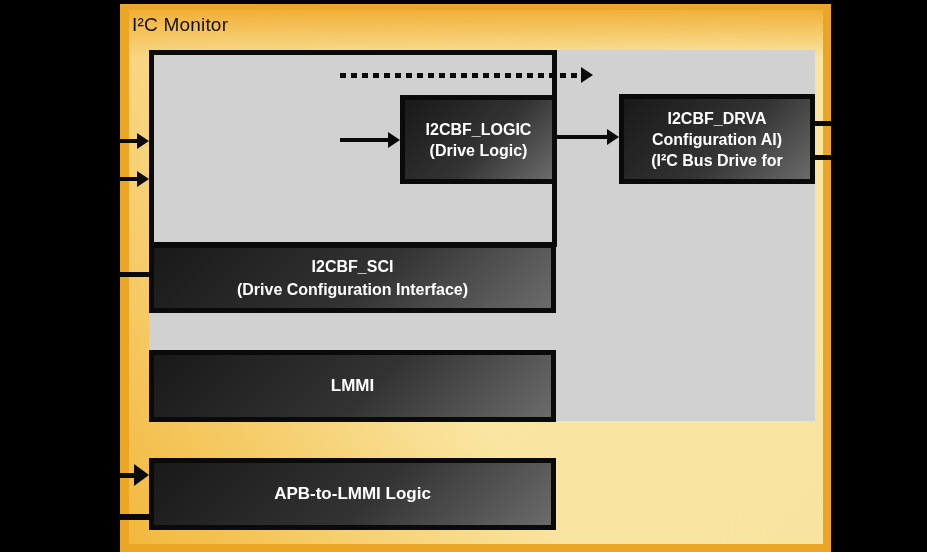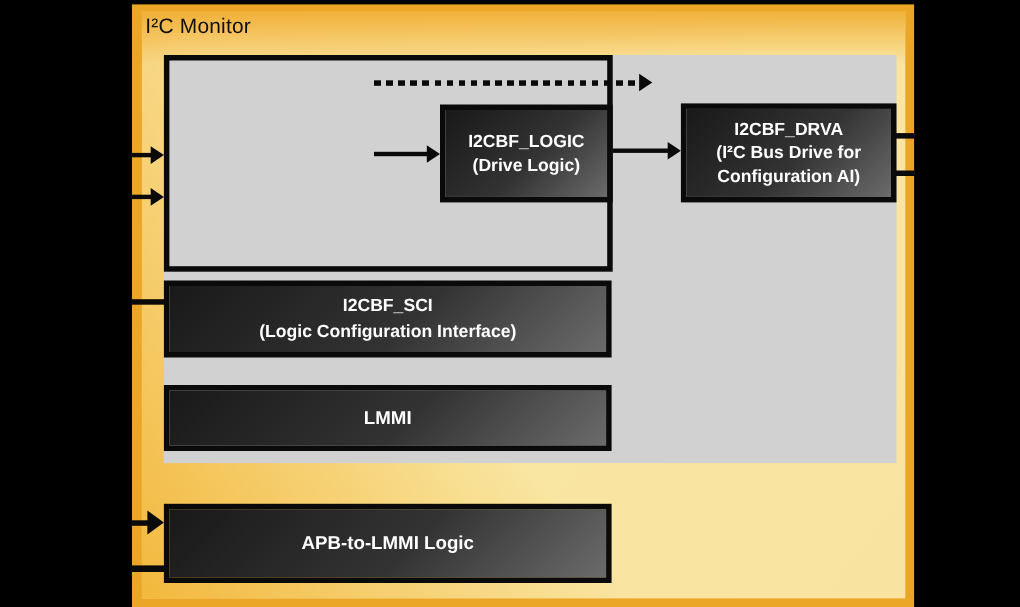--- a/index.html
+++ b/index.html
@@ -37,22 +37,22 @@
   .block{
     position:absolute;box-sizing:border-box;border:5px solid #0a0a0a;
     background:linear-gradient(135deg,#191919 0%,#333333 55%,#6b6b6b 100%);
     color:#ffffff;font-weight:bold;text-align:center;
     display:flex;flex-direction:column;justify-content:center;align-items:center;
   }
   .block div{white-space:nowrap;}
   .b-si2c  {left:149px;top:50px; width:191px;height:156px;font-size:16px;line-height:23px;}
   .b-logic {left:400px;top:95px; width:157px;height:89px; font-size:16px;line-height:21px;}
   .b-drva  {left:619px;top:94px; width:196px;height:90px; font-size:16px;line-height:21px;}
-  .b-sci   {left:149px;top:243px;width:407px;height:70px; font-size:16px;line-height:23px;margin-top:12px;}
-  .b-lmmi  {left:149px;top:350px;width:407px;height:60px; font-size:17px;text-align:right;}
+  .b-sci   {left:149px;top:243px;width:407px;height:70px; font-size:16px;line-height:23px;}
+  .b-lmmi  {left:149px;top:350px;width:407px;height:72px; font-size:17px;text-align:right;}
   .b-bridge{left:149px;top:458px;width:407px;height:72px; font-size:17px;}
   
   .conn{position:absolute;}
   .shaft{position:absolute;background:#0a0a0a;}
   .head{position:absolute;width:0;height:0;border-style:solid;border-color:transparent;}
   .head-r{border-left-color:#0a0a0a;border-width:8px 0 8px 12px;}
   .dashes{
     position:absolute;height:5px;
     background:repeating-linear-gradient(90deg,#0a0a0a 0 6px,transparent 6px 11px);
   }
@@ -119,27 +119,27 @@
   </div>
 
 
   <div class="block b-logic">
     <div>I2CBF_LOGIC</div>
     <div>(Drive Logic)</div>
   </div>
 
   <div class="block b-drva">
     <div>I2CBF_DRVA</div>
+    <div>Configuration AI)</div>
     <div>(I²C Bus Drive for</div>
-    <div>Configuration AI)</div>
   </div>
 
   <div class="block b-sci">
     <div>I2CBF_SCI</div>
-    <div>(Logic Configuration Interface)</div>
+    <div>(Drive Configuration Interface)</div>
   </div>
 
   <div class="block b-lmmi">
     <div>LMMI</div>
   </div>
 
   <div class="block b-bridge">
     <div>APB-to-LMMI Logic</div>
   </div>
 

